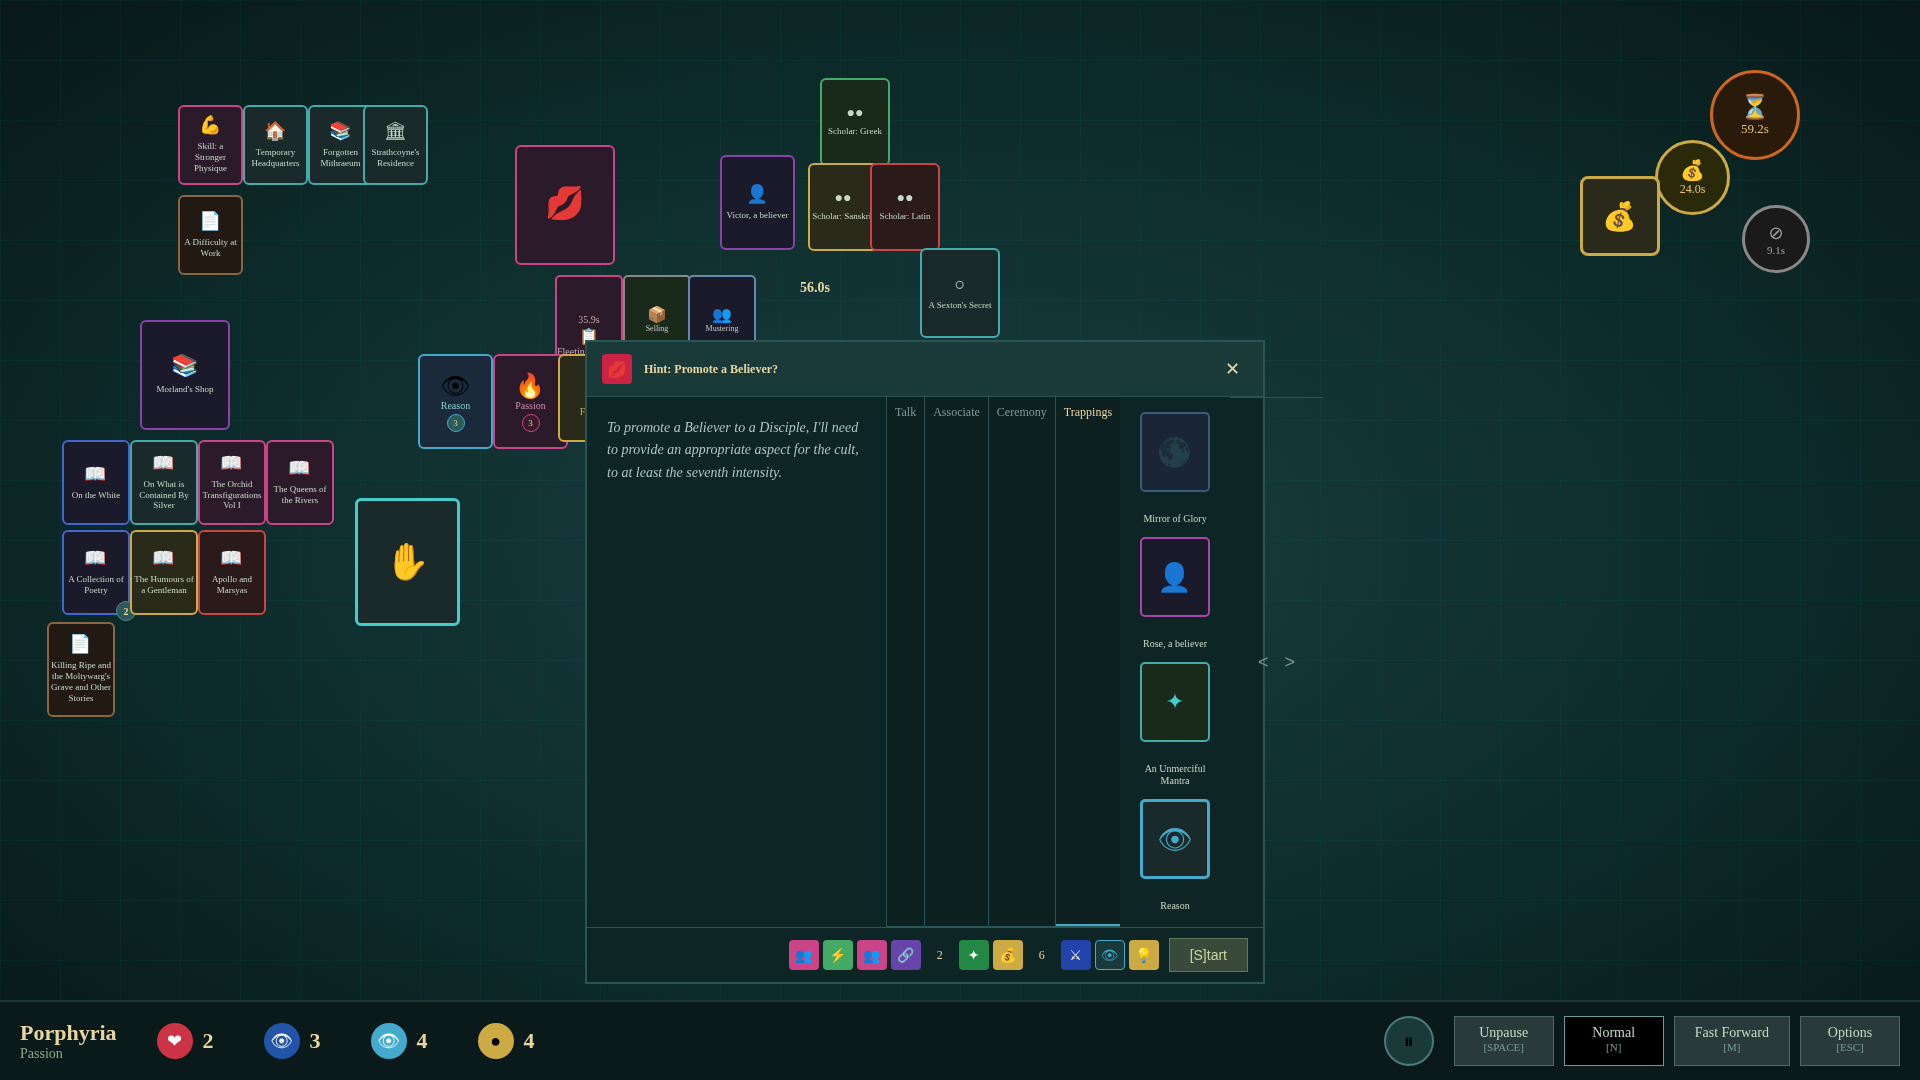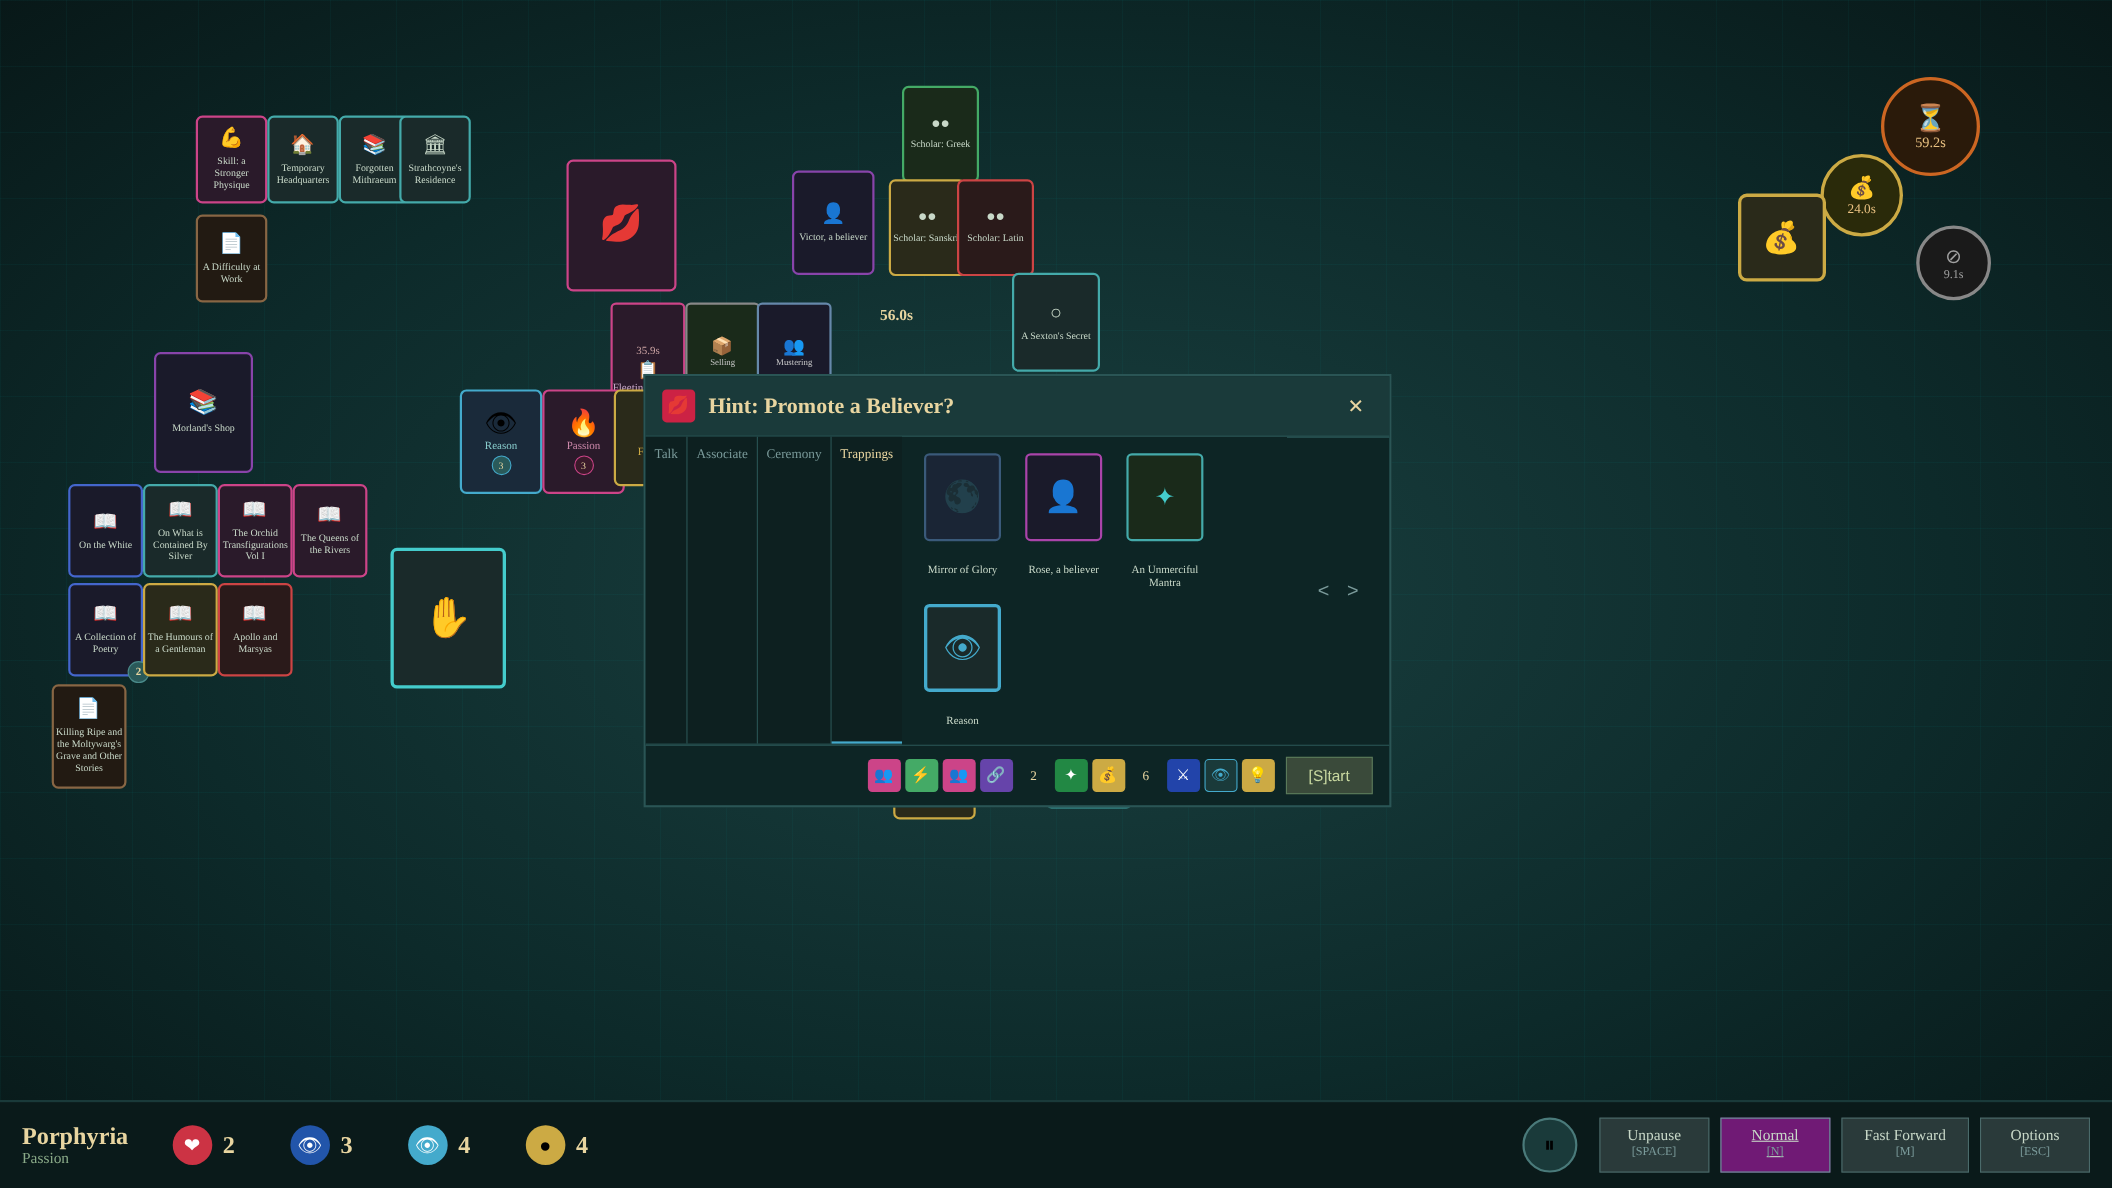--- a/index.html
+++ b/index.html
@@ -98,23 +98,22 @@
       border: 1px solid #4a6a6a;
       color: #c8d8c8;
       padding: 8px 20px;
       cursor: pointer;
       font-size: 14px;
       min-width: 100px;
       text-align: center;
     }
 
     .bottom-btn.active {
-      background: #701a75;
+      background: #000000;
       border-color: #6a9a9a;
-      text-decoration: underline;
     }
 
     .bottom-btn .shortcut {
       display: block;
       font-size: 11px;
       color: #7a9a9a;
     }
 
     
     .card {
@@ -174,21 +173,21 @@
       background: #cc2244;
       border-radius: 4px;
       display: flex;
       align-items: center;
       justify-content: center;
       font-size: 16px;
     }
 
     .hint-title {
       color: #e8d5a0;
-      font-size: 20px;
+      font-size: 12px;
       font-weight: bold;
       flex: 1;
     }
 
     .hint-close {
       color: #e8d5a0;
       font-size: 18px;
       cursor: pointer;
       padding: 4px 8px;
     }
@@ -510,20 +509,21 @@
     💰
   </div>
 
   <div class="hint-dialog">
     <div class="hint-header">
       <div class="hint-title-icon">💋</div>
       <div class="hint-title">Hint: Promote a Believer?</div>
       <div class="hint-close">✕</div>
     </div>
     <div class="hint-body">
+      <div class="hint-text">To promote a Believer to a Disciple, I'll need to provide an appropriate aspect for the cult, to at least the seventh intensity.</div>
       <div class="hint-tabs-area">
         <div class="hint-tabs">
           <div class="hint-tab">Talk</div>
           <div class="hint-tab">Associate</div>
           <div class="hint-tab">Ceremony</div>
           <div class="hint-tab" style="color:#e8d5a0; border-bottom:2px solid #44aacc;">Trappings</div>
         </div>
         <div class="hint-cards-area">
 
           <div class="hint-card">

